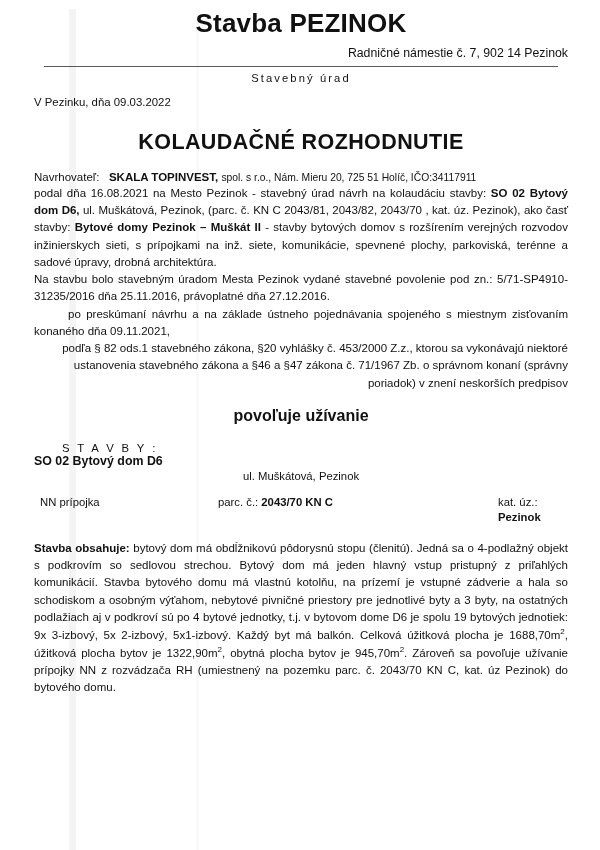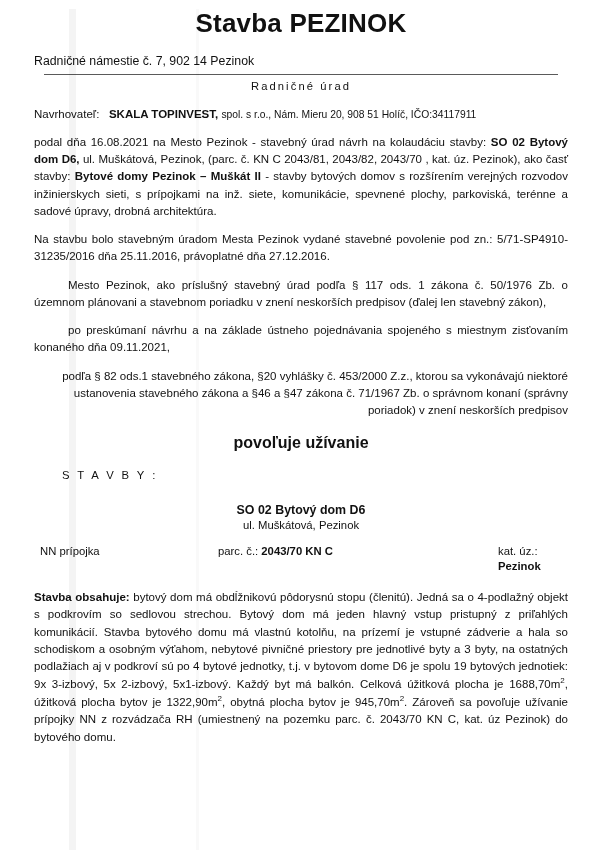--- a/index.html
+++ b/index.html
@@ -50,23 +50,23 @@
   
   .lh-title {
     text-align: center;
     font-size: 26px;
     font-weight: bold;
     letter-spacing: 0.2px;
     margin-top: 9px;
     line-height: 1.1;
   }
   .lh-address {
-    text-align: left;
+    text-align: right;
     font-size: 12.3px;
-    margin-top: 16px;
+    margin-top: 8px;
     line-height: 1.2;
   }
   .lh-rule {
     height: 1px;
     background: #5a5a5a;
     margin: 6px 10px 0 10px;
   }
   .lh-office {
     text-align: center;
     font-size: 11.2px;
@@ -88,21 +88,20 @@
     font-weight: bold;
     letter-spacing: 0.4px;
     margin-top: 19px;
   }
 
   
   .p {
     font-size: 11.5px;
     line-height: 1.5;
     text-align: justify;
-    margin-top: 11px;
   }
   .p.center { text-align: right; }
   .p.indent { text-indent: 34px; }
   .b { font-weight: bold; }
 
   .applicant {
     font-size: 11.5px;
     margin-top: 14px;
     line-height: 1.4;
   }
@@ -118,24 +117,24 @@
   }
   .stavby-label {
     font-size: 11.3px;
     letter-spacing: 2.4px;
     margin-top: 17px;
     padding-left: 28px;
   }
 
   
   .bldg-name {
-    text-align: center;
+    text-align: left;
     font-size: 12.4px;
     font-weight: bold;
-    margin-top: 22px;
+    margin-top: 0;
   }
   .bldg-street {
     text-align: center;
     font-size: 11.3px;
     margin-top: 2px;
   }
 
   .parcel-table {
     width: 100%;
     border-collapse: collapse;
@@ -166,40 +165,41 @@
 <div class="page">
   <div class="scan-band"></div>
   <div class="scan-band2"></div>
 
   <div class="inner">
 
     <div>
       <div class="lh-title">Stavba PEZINOK</div>
       <div class="lh-address">Radničné námestie č. 7, 902 14 Pezinok</div>
       <div class="lh-rule"></div>
-      <div class="lh-office">Radničné úrad</div>
+      <div class="lh-office">Stavebný úrad</div>
     </div>
 
     <div class="refblock">
-    </div>
-
+      <div>V Pezinku, dňa 09.03.2022</div>
+    </div>
+
+    <div class="doc-title">KOLAUDAČNÉ ROZHODNUTIE</div>
 
     <div class="applicant">
       <span>Navrhovateľ:</span>
       &nbsp;&nbsp;<span class="co">SKALA TOPINVEST,</span>
-      <span class="small">spol. s r.o., Nám. Mieru 20, 908 51  Holíč, IČO:34117911</span>
+      <span class="small">spol. s r.o., Nám. Mieru 20, 725 51  Holíč, IČO:34117911</span>
     </div>
 
     <div class="p">
       <span>podal dňa 16.08.2021 na Mesto Pezinok - stavebný úrad návrh na kolaudáciu  stavby: </span><span class="b">SO 02 Bytový dom D6,</span><span>  ul. Muškátová, Pezinok, (parc. č. KN C 2043/81, 2043/82, 2043/70 , kat. úz. Pezinok), ako časť stavby: </span><span class="b">Bytové domy Pezinok – Muškát II</span><span> - stavby bytových domov s rozšírením verejných rozvodov inžinierskych sieti, s prípojkami na inž. siete, komunikácie, spevnené plochy, parkoviská, terénne a sadové úpravy, drobná architektúra.</span>
     </div>
 
     <div class="p">Na stavbu bolo stavebným úradom Mesta Pezinok vydané stavebné povolenie pod zn.: 5/71-SP4910-31235/2016 dňa  25.11.2016, právoplatné dňa 27.12.2016.</div>
 
-    <div class="p indent">Mesto Pezinok, ako príslušný stavebný úrad podľa § 117 ods. 1 zákona č. 50/1976 Zb. o územnom plánovani a stavebnom poriadku v znení neskorších predpisov (ďalej len stavebný zákon),</div>
 
     <div class="p indent">po preskúmaní návrhu a na základe ústneho pojednávania spojeného s miestnym zisťovaním konaného dňa 09.11.2021,</div>
 
     <div class="p center">podľa § 82 ods.1 stavebného zákona, §20 vyhlášky č. 453/2000 Z.z., ktorou sa vykonávajú niektoré ustanovenia stavebného zákona a §46 a §47 zákona č. 71/1967 Zb. o správnom konaní (správny poriadok) v znení neskorších predpisov</div>
 
     <div class="grant">povoľuje užívanie</div>
 
     <div class="stavby-label">S T A V B Y :</div>
 
     <div class="bldg-name">SO 02 Bytový dom D6</div>

